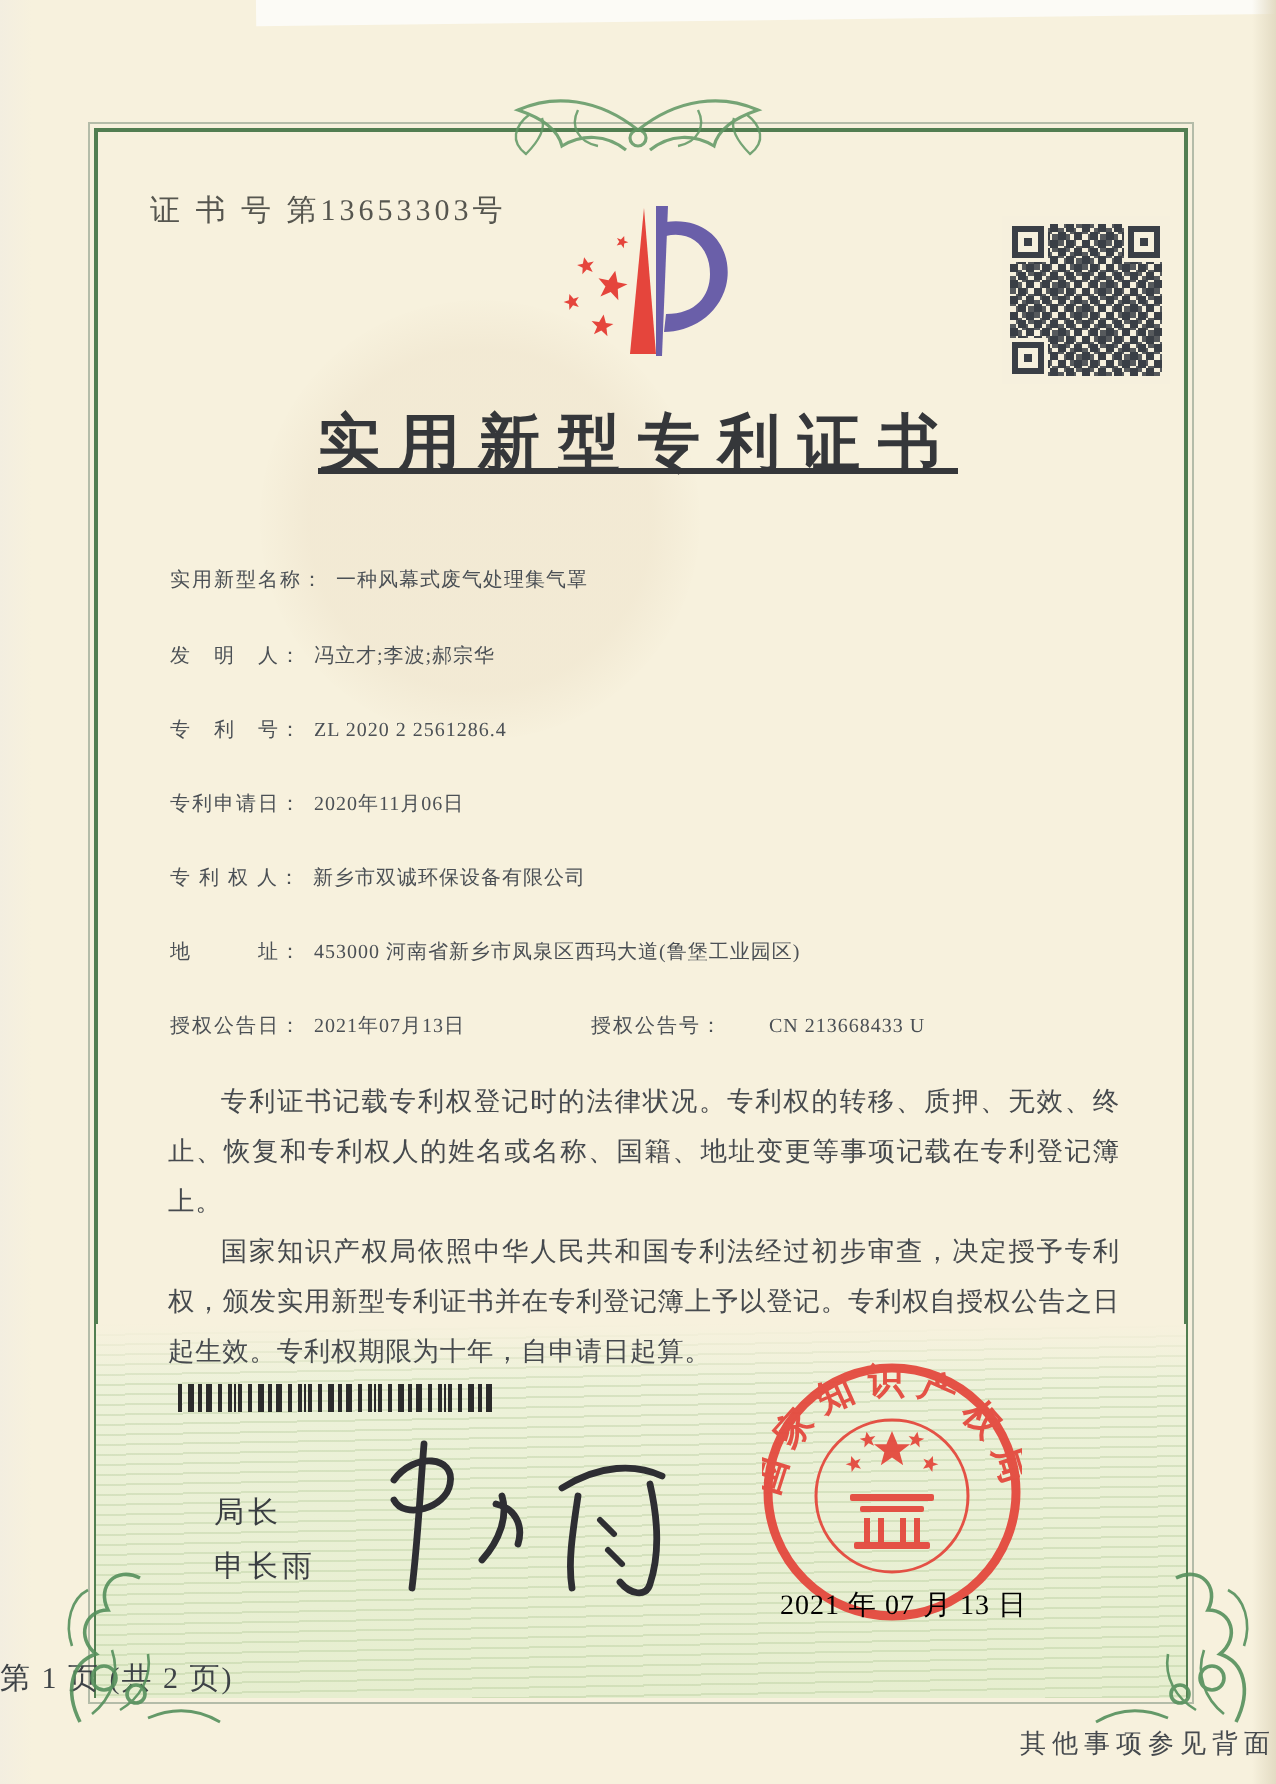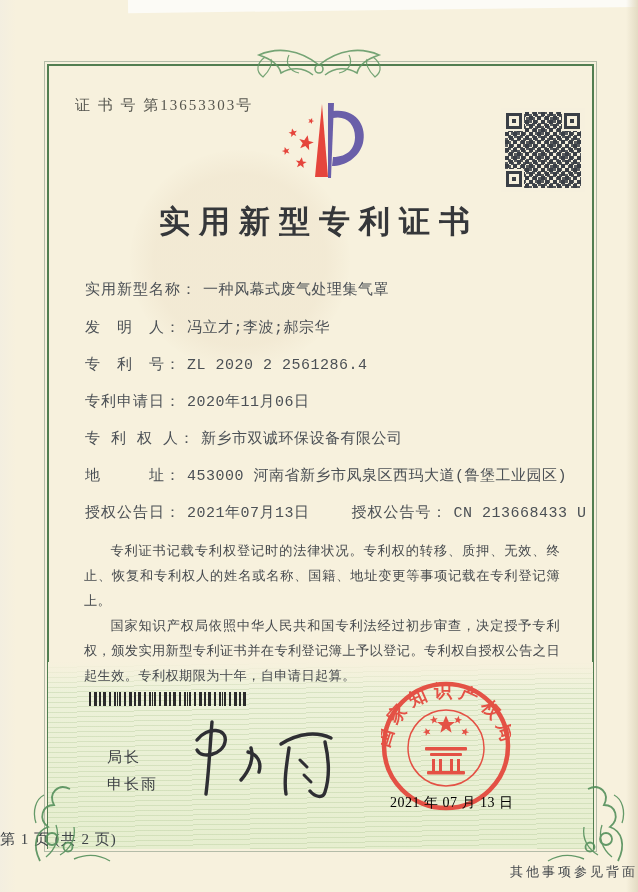--- a/index.html
+++ b/index.html
@@ -42,29 +42,29 @@
           repeating-conic-gradient(rgba(58,63,70,.85) 0 25%, transparent 0 50%) 3px 2px/6px 6px; }
   .finder { position:absolute; width:20px; height:20px; background:#f6f0dd;
             border:1px solid #f6f0dd; }
   .finder i { position:absolute; inset:1px; border:3px solid #3a3f46; }
   .finder i b { position:absolute; inset:3px; background:#3a3f46; }
   .f-tl { left:3px; top:3px; } .f-tr { right:3px; top:3px; } .f-bl { left:3px; bottom:3px; }
 
   .logo { position:absolute; left:278px; top:100px; }
 
   .title { position:absolute; left:0; top:201px; width:638px; text-align:center;
-           font-size:31px; font-weight:bold; color:#35373a; letter-spacing:9px; }
-
-  .field { position:absolute; left:85px; display:flex; font-size:15px; color:#4b5055;
-           line-height:19px; white-space:pre;font-family:Liberation Mono, monospace; }
+           font-size:31px; font-weight:bold; color:#35373a; letter-spacing:9px;text-decoration:underline; }
+
+  .field { position:absolute; left:85px; display:flex; font-size:10px; color:#4b5055;
+           line-height:19px; white-space:pre; }
   .field .lbl { letter-spacing:1px; }
   .field .val { margin-left:6px; letter-spacing:.5px;text-align:right; }
   .f1{top:281px} .f2{top:319px} .f3{top:356px} .f4{top:393px}
   .f5{top:430px} .f6{top:467px} .f7{top:504px}
-  .pair2 { display:flex; margin-left:42px; }
+  .pair2 { display:flex; margin-left:63px;gap:17px; }
 
   .paras { position:absolute; left:84px; top:538px; width:476px; font-size:13.2px;
            color:#464a4e; line-height:25px; text-align:justify; letter-spacing:.4px; }
   .paras p { text-indent:2em; }
 
   .barcode { position:absolute; left:89px; top:692px; width:160px; height:14px;
      background:
        repeating-linear-gradient(90deg,#2b2b2b 0 2px, transparent 2px 5px),
        repeating-linear-gradient(90deg,#2b2b2b 0 1px, transparent 1px 7px); }
 

